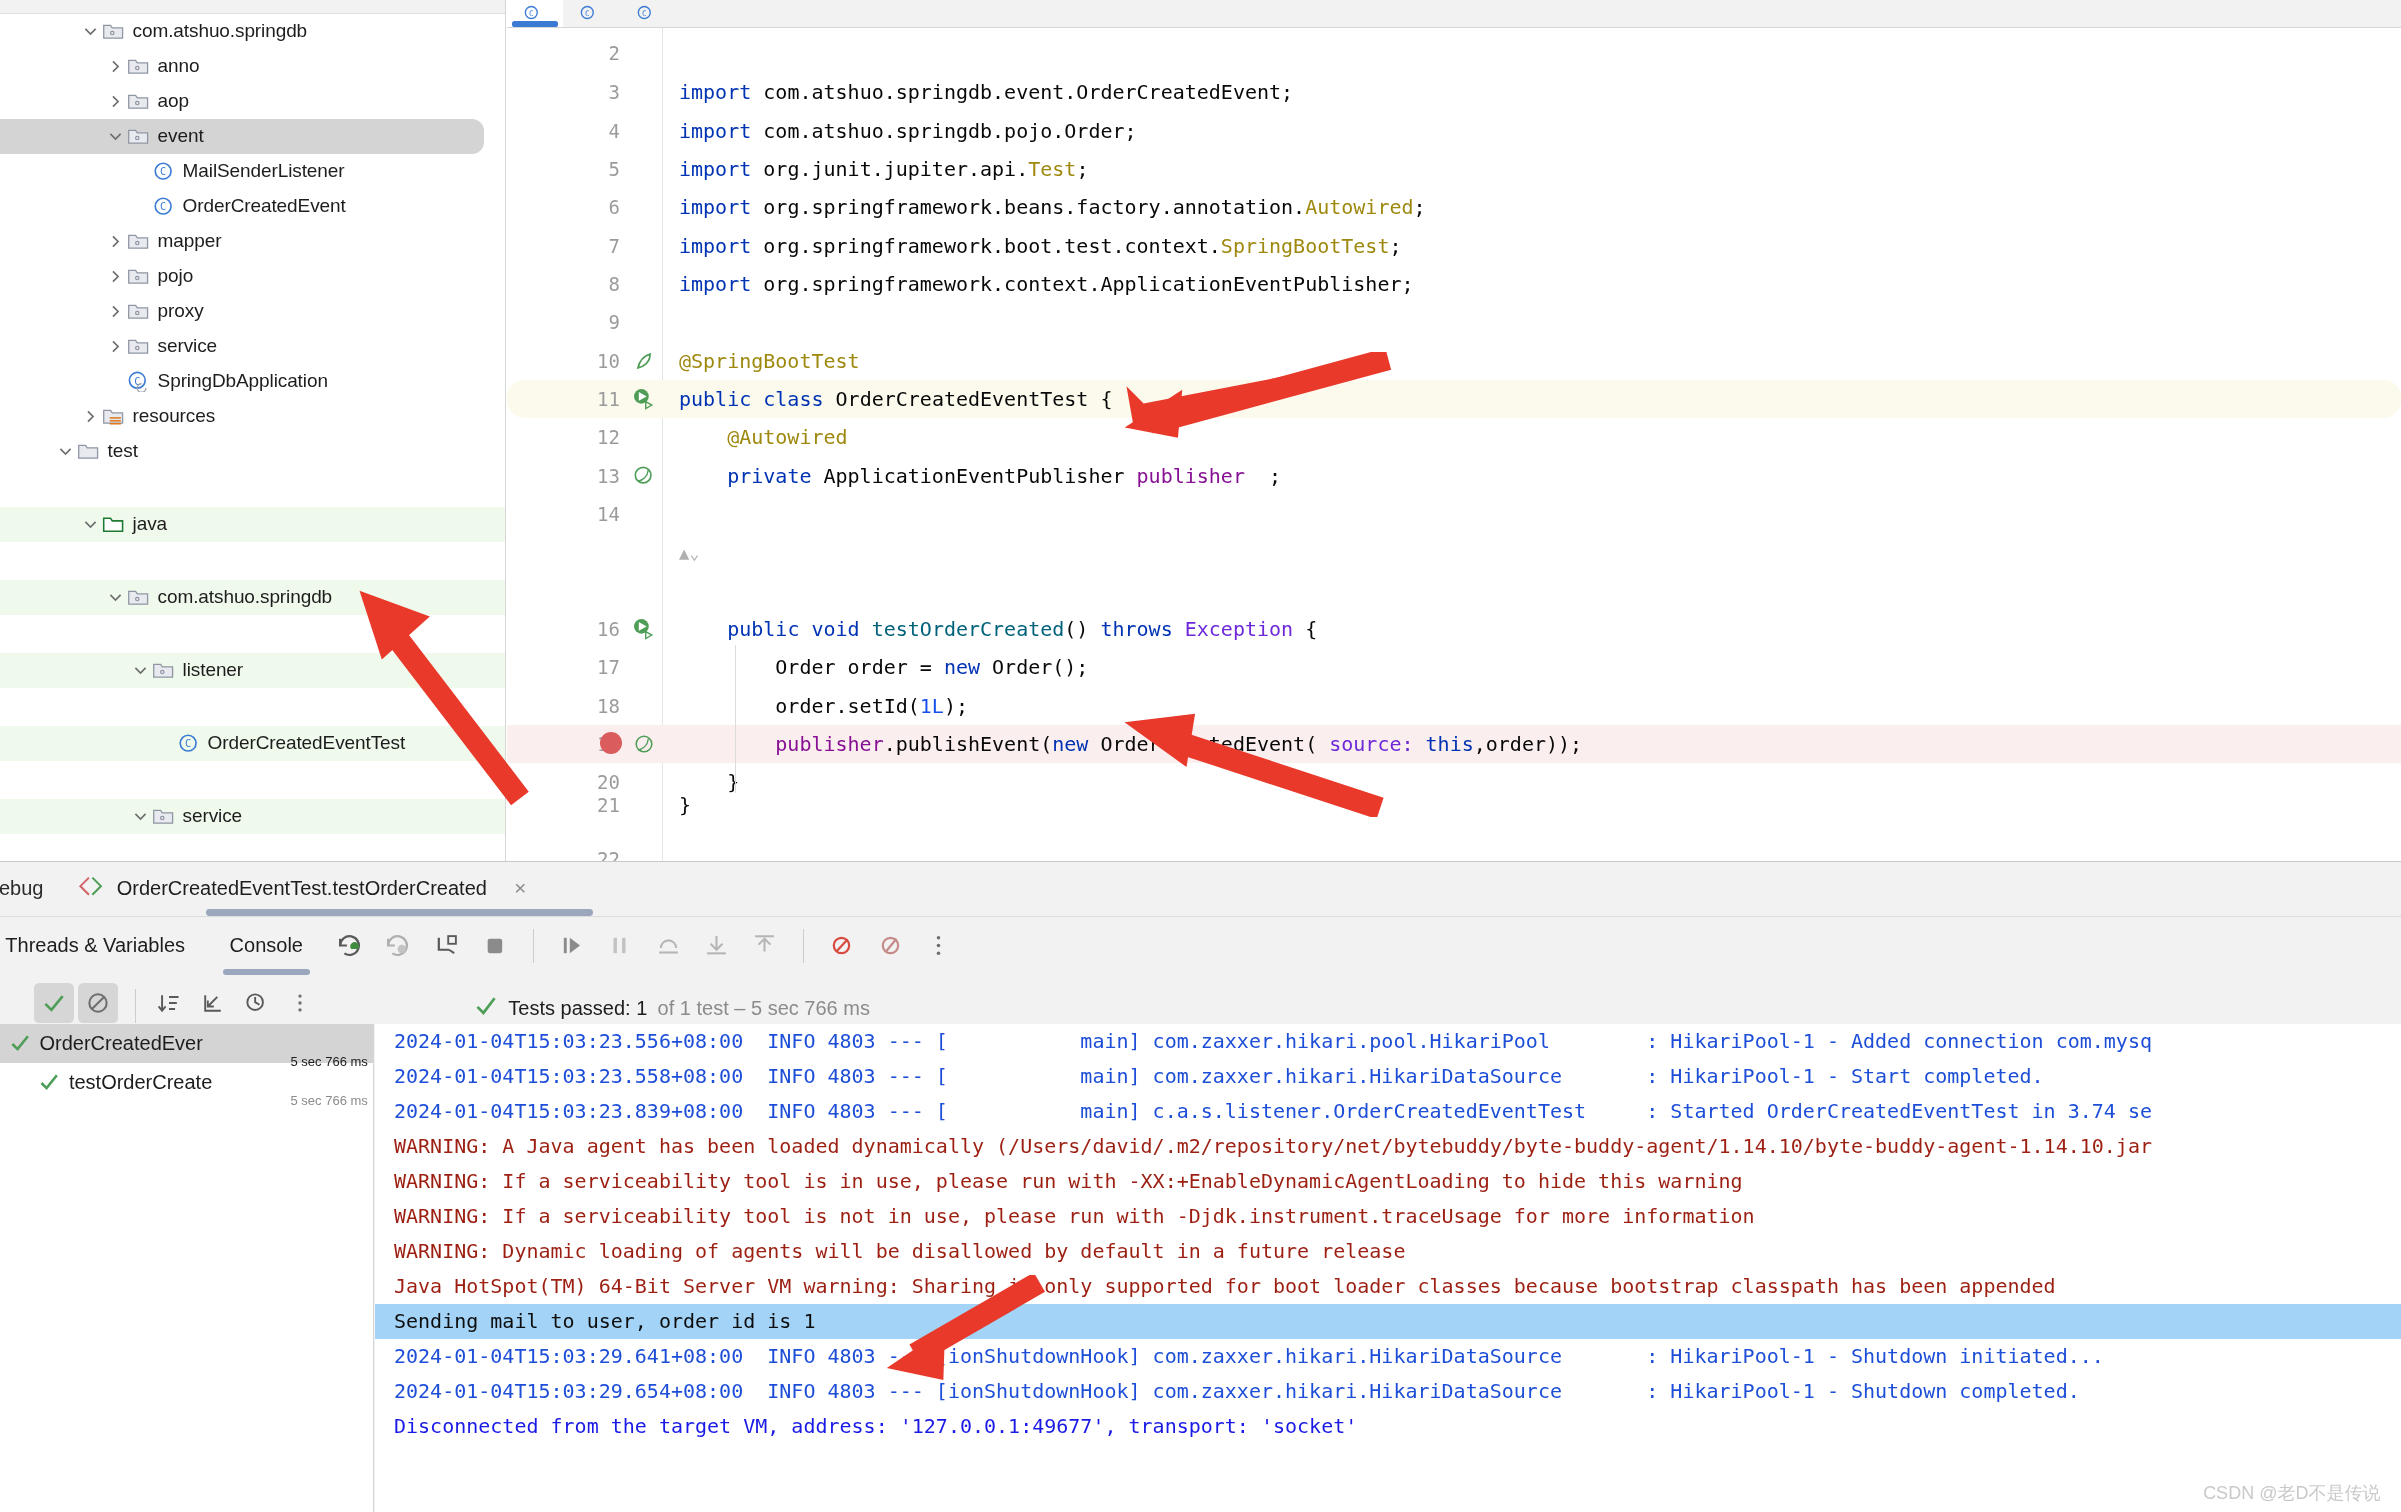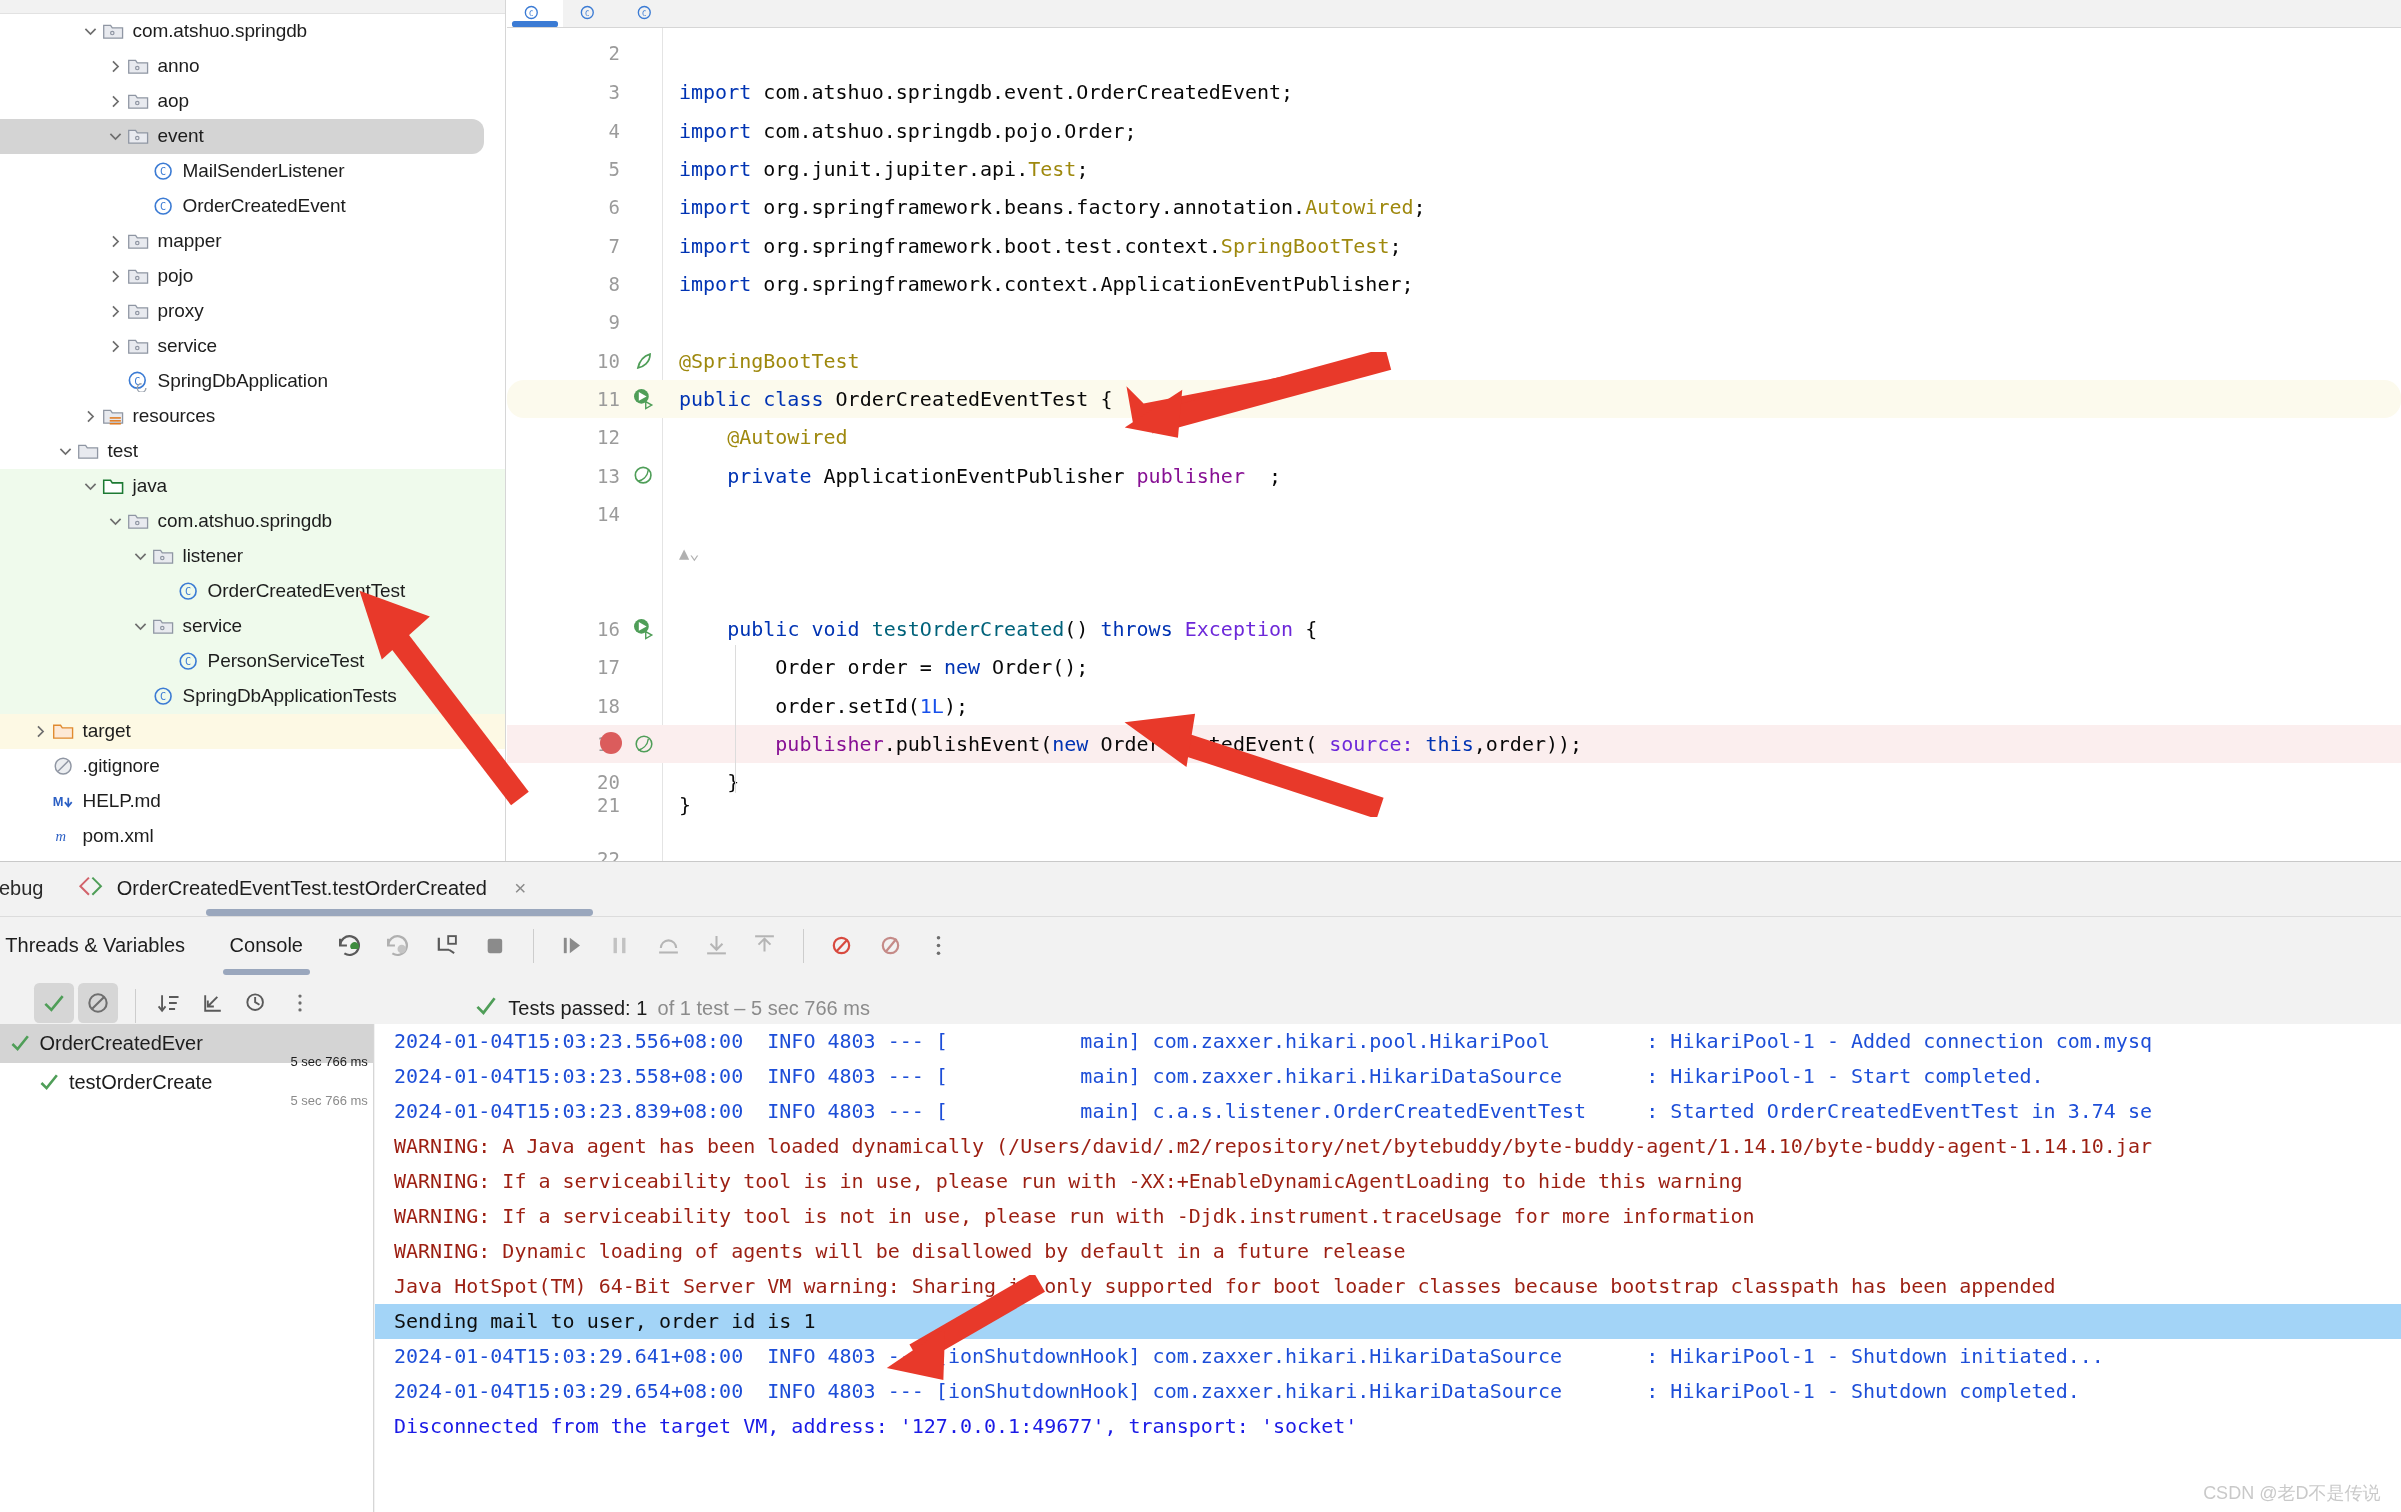--- a/index.html
+++ b/index.html
@@ -31,21 +31,21 @@
   
   .tree {
     position:absolute; left:0; top:0; width:506px; height:861px;
     background:#ffffff; border-right:0.9px solid #d6d6d6; overflow:hidden;
     font-size:19px; color:#000;
   }
   .tree-head { height:13.8px; background:#f2f2f2; border-bottom:0.9px solid #e2e2e2; }
   .row { height:35px; display:flex; align-items:center; white-space:nowrap;
          position:relative; }
   .row.sel   { background:#d4d4d4; border-radius:0 12px 12px 0; margin-right:21px;text-align:center; }
-  .row.green { background:#effaec; }
+  .row.green { background:#effaec;margin-top:38px; }
   .row.amber { background:#fdf9e4; }
   .arrow { width:20.6px; height:20.6px; flex:0 0 auto; display:flex;
            align-items:center; justify-content:center; color:#6e6e6e; }
   .arrow svg { display:block; }
   .ico { width:26px; height:24px; flex:0 0 auto; display:flex;
          align-items:center; justify-content:center; margin-right:6px; }
   .lbl { font-size:19px; color:#1d1d1d; letter-spacing:-0.1px; }
 
   
   .editor {

